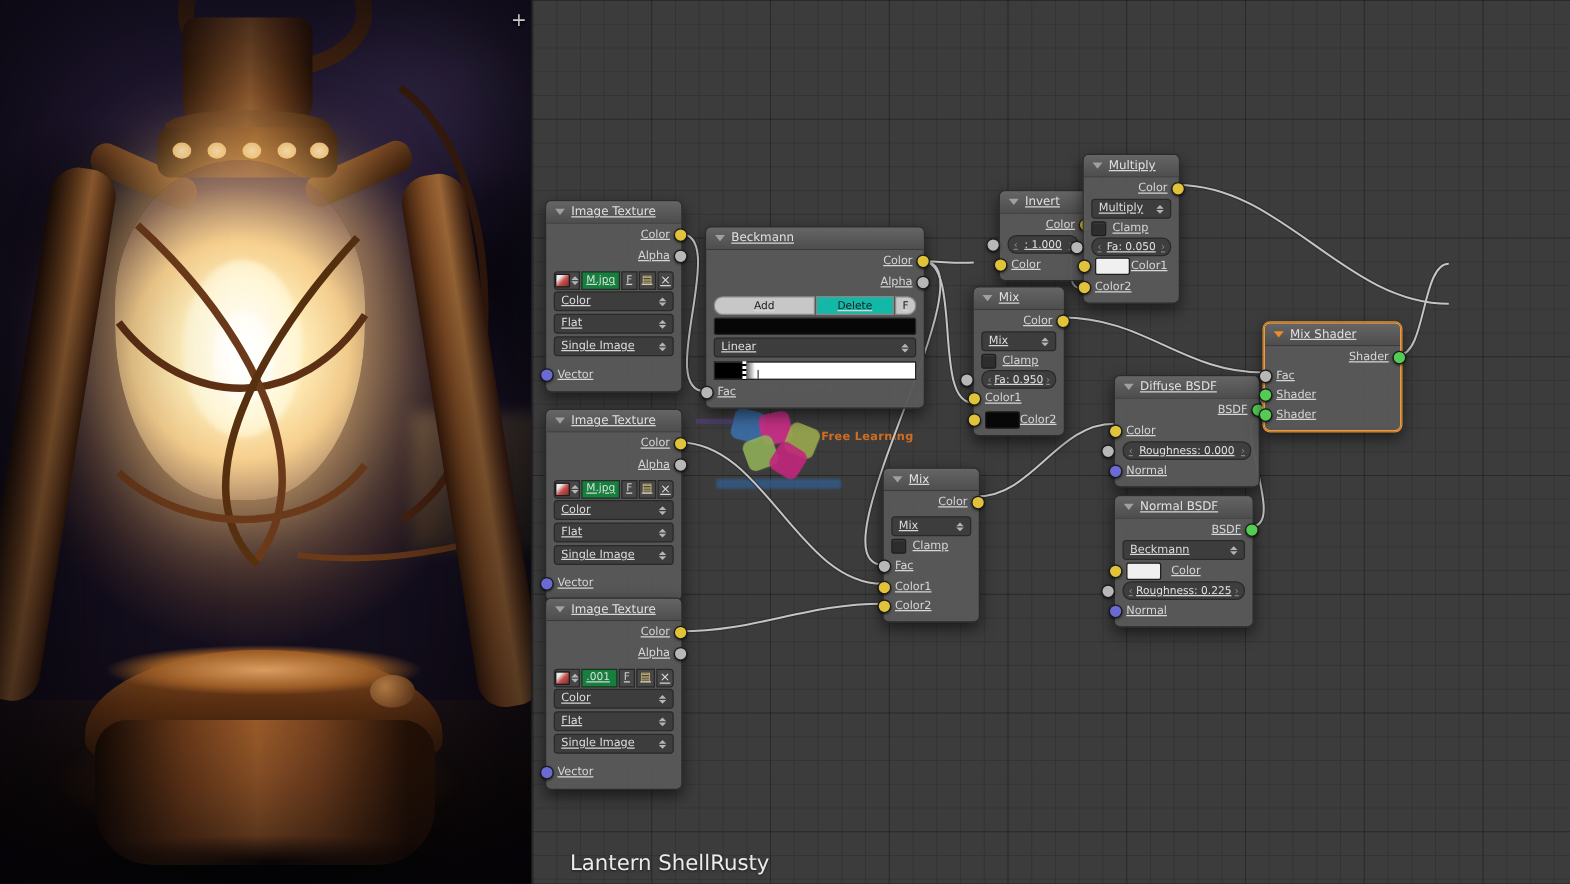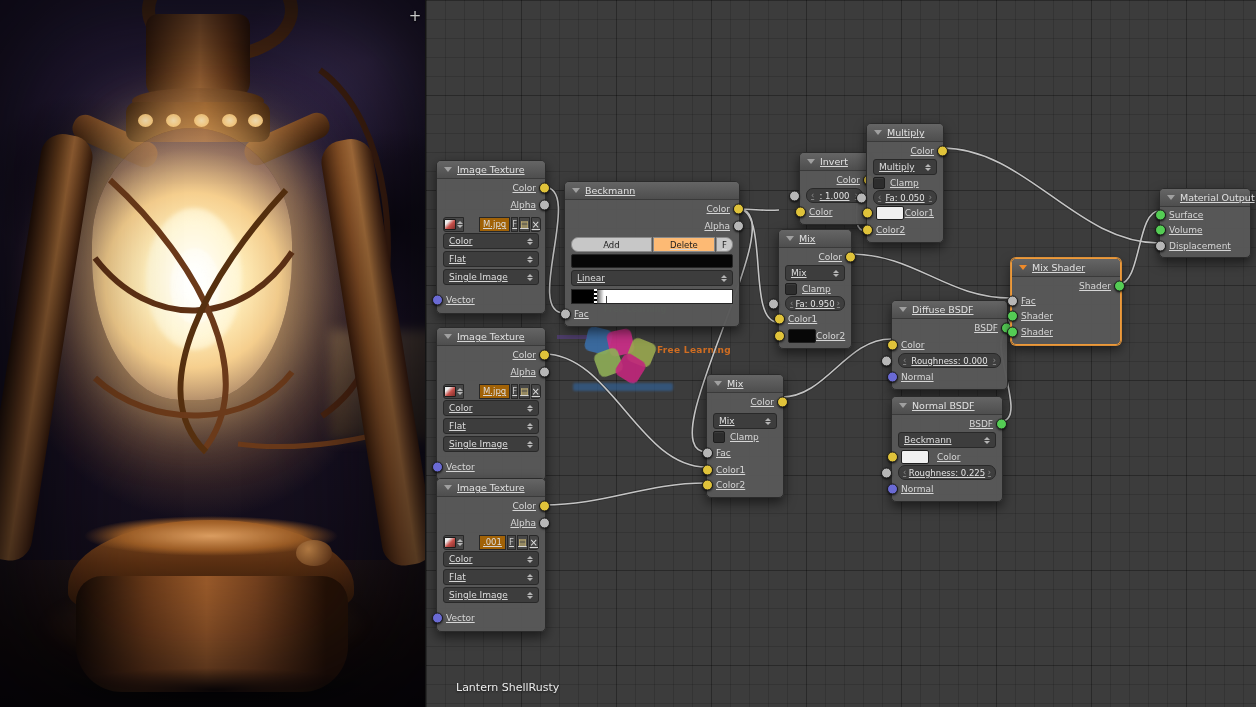--- a/index.html
+++ b/index.html
@@ -112,39 +112,39 @@
   .sl-arr{opacity:.45;font-size:8px;}
   .checkbox{width:10px;height:10px;background:#2d2d2d;border:1px solid #1e1e1e;border-radius:2px;margin-right:5px;
     box-shadow:inset 0 1px 1px rgba(255,255,255,.07);cursor:pointer;flex:0 0 auto;}
   .swatch{width:26px;height:12px;border:1px solid #1e1e1e;border-radius:2px;cursor:pointer;flex:0 0 auto;}
   .sw-white{background:#f0f0f0}.sw-black{background:#070707}
   .rlabel{margin-left:auto;}
   .btnrow{display:flex;gap:1px;padding:0 6px;height:15px;align-items:center;}
   .btn{height:13px;display:flex;align-items:center;justify-content:center;font-size:8.5px;color:#1c1c1c;
     background:#c7c7c7;border:1px solid #8a8a8a;cursor:pointer;}
   .btn.add{flex:1.7;border-radius:7px 0 0 7px;}
-  .btn.del{flex:1.3;background:#fdba74;}
+  .btn.del{flex:1.3;background:#14b8a6;}
   .btn.f{width:15px;border-radius:0 7px 7px 0;}
   .colorbar{height:12px;margin:2px 6px 1px;background:#060606;border:1px solid #262626;border-radius:2px;cursor:pointer;}
   .ramp{height:13px;margin:2px 6px 0;position:relative;border:1px solid #262626;cursor:pointer;
     background:linear-gradient(to right,#000 0%,#000 13%,#fff 20%,#fff 100%);}
   .ramp .stop{position:absolute;top:-1px;bottom:-1px;left:14%;width:3px;
     background:repeating-linear-gradient(#fff 0 2px,#000 2px 4px);}
   .ramp .tick{position:absolute;top:45%;bottom:0;left:21%;width:1px;background:#444;}
   .imgrow{display:flex;gap:1px;padding:0 6px;height:16px;align-items:center;}
   .ibtn{height:15px;background:#474747;border:1px solid #282828;display:flex;align-items:center;justify-content:center;
     font-size:8.5px;color:#ccc;cursor:pointer;box-sizing:border-box;}
   .ibtn.browse{width:21px;border-radius:3px 0 0 3px;gap:1px;}
   .thumb{width:10px;height:9px;border:1px solid #1c1c1c;border-radius:1px;
     background:linear-gradient(135deg,#ececec 25%,#c8504a 55%,#7e2e2a);}
-  .ibtn.name{flex:1;background:#a16207;color:#ddd;justify-content:flex-start;padding:0 3px;margin-left:14px;}
+  .ibtn.name{flex:1;background:#15803d;color:#ddd;justify-content:flex-start;padding:0 3px;}
   .ibtn.fbtn{width:13px;}
   .ibtn.open{width:15px;color:#d8c27a;font-size:9px;}
   .ibtn.x{width:14px;border-radius:0 3px 3px 0;font-size:10px;color:#ddd;}
-  .status{position:absolute;left:30px;top:681px;z-index:4;font-size:11px;color:#ececec;text-shadow:0 1px 2px rgba(0,0,0,.6);}
+  .status{position:absolute;left:30px;top:681px;z-index:4;font-size:17px;color:#ececec;text-shadow:0 1px 2px rgba(0,0,0,.6);}
 </style>
 </head>
 <body>
 
 <div class="screen">
 
   <div class="render-panel">
     <div class="sky-light"></div>
     <div class="hills"></div>
     <div class="hills r"></div>
@@ -685,35 +685,16 @@
           <span class="sock in sgr"></span>
           <span>Shader</span>
         </div>
       <div class="row h16">
           <span class="sock in sgr"></span>
           <span>Shader</span>
         </div>
       <div class="gap4"></div>
     </div>
 
-    <div class="node" style="left:733px;top:188px;width:90px">
-      <div class="nh">
-          <span class="tri"></span>
-          <span>Material Output</span>
-        </div>
-      <div class="row h15">
-          <span class="sock in sgr"></span>
-          <span>Surface</span>
-        </div>
-      <div class="row h16">
-          <span class="sock in sgr"></span>
-          <span>Volume</span>
-        </div>
-      <div class="row h16">
-          <span class="sock in sg"></span>
-          <span>Displacement</span>
-        </div>
-      <div class="gap3"></div>
-    </div>
 
     <div class="status">Lantern ShellRusty</div>
   </div>
 </div>
 
 </body></html>

